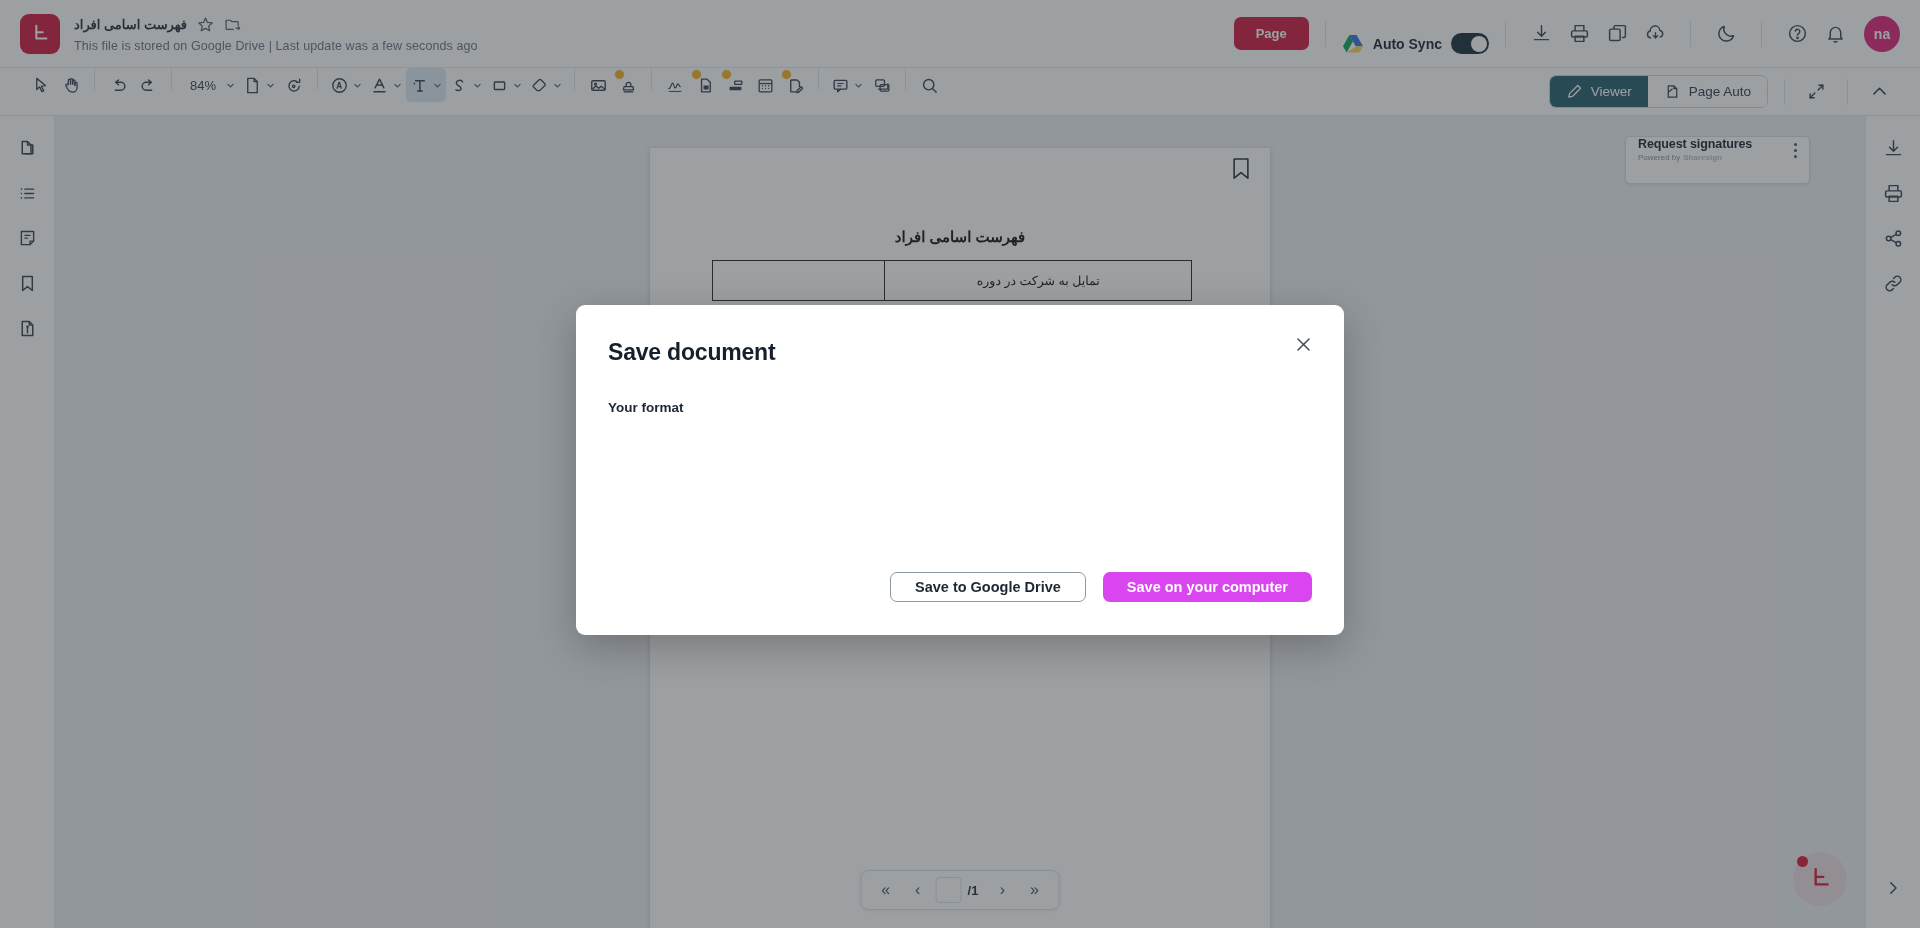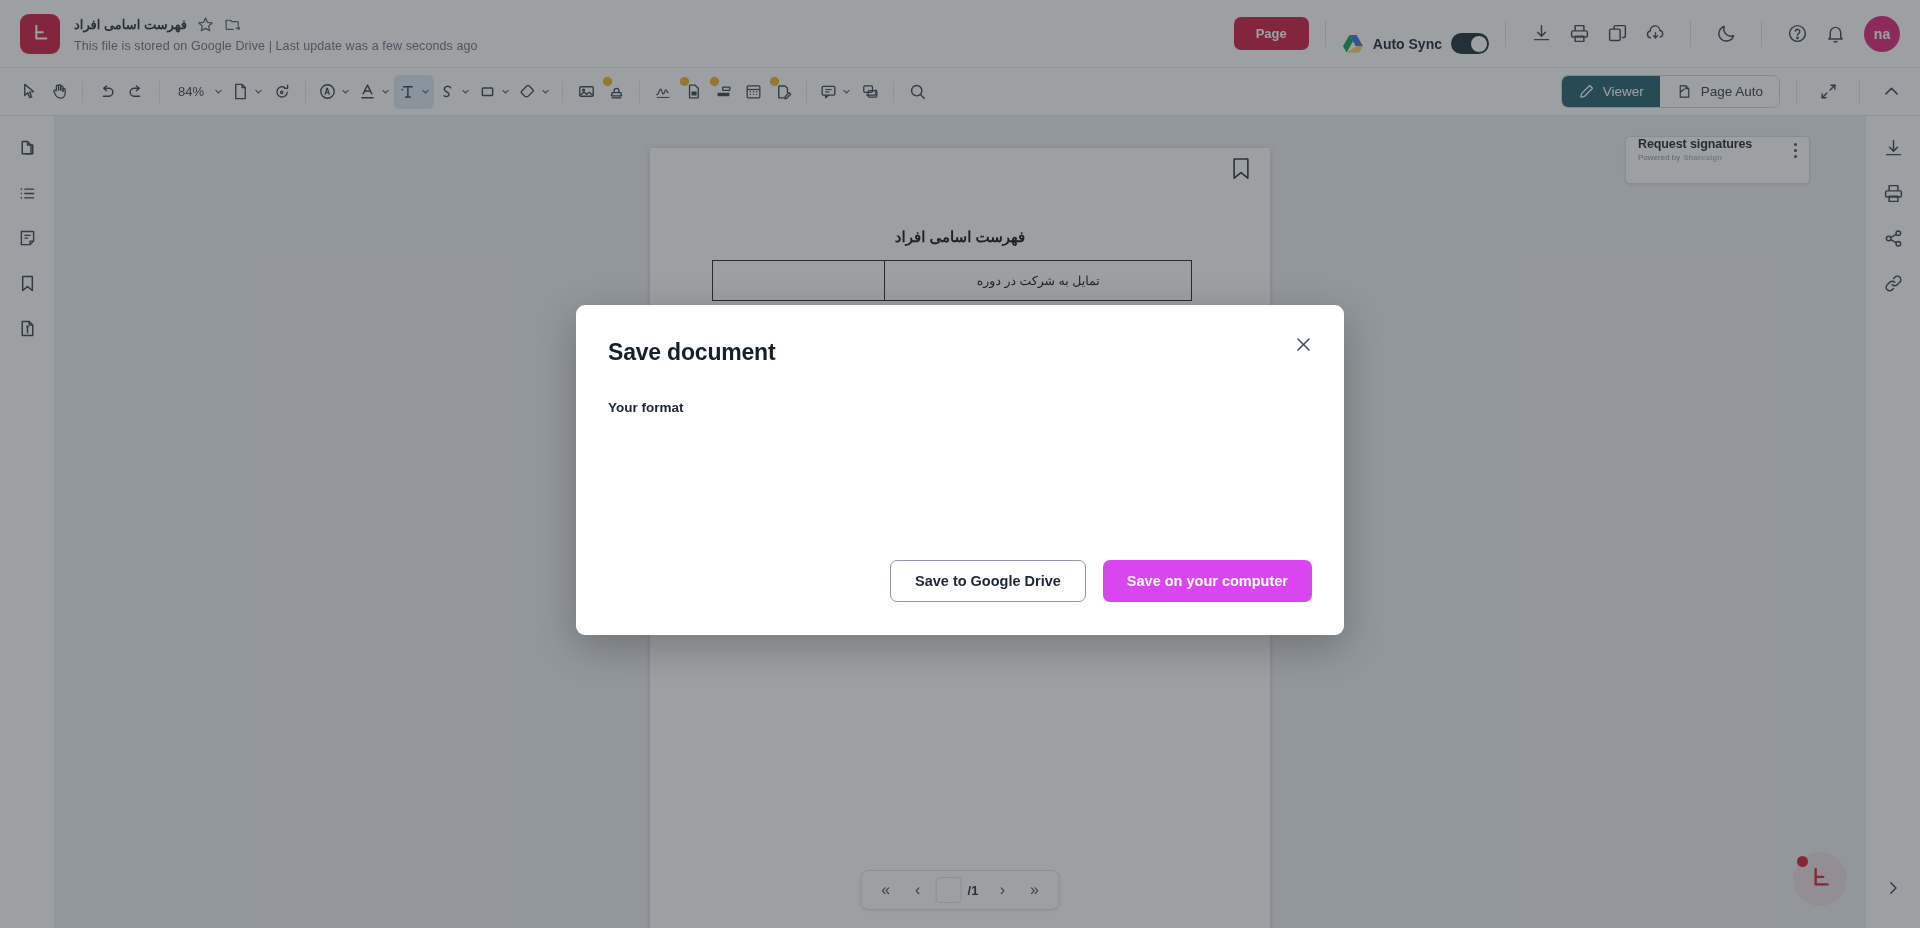--- a/index.html
+++ b/index.html
@@ -54,21 +54,21 @@
   .hdr-icon svg { width: 21px; height: 21px; }
   .avatar {
     width: 36px; height: 36px; border-radius: 50%; background: #e2297f;
     color: #fff; display: flex; align-items: center; justify-content: center;
     font-size: 14px; font-weight: 600; margin-left: 10px; cursor: pointer;
   }
 
   
   .toolbar {
     position: absolute; top: 68px; left: 0; width: 1920px; height: 48px;
-    background: #ffffff; display: flex; align-items: center; padding: 0 14px;
+    background: #ffffff; display: flex; padding: 0 26px;
     border-bottom: 1px solid #e4e7ea;
   }
   .tb-item {
     height: 34px; min-width: 30px; display: flex; align-items: center; justify-content: center;
     color: #3c4654; cursor: pointer; border-radius: 5px; padding: 0 4px; position: relative;
   }
   .tb-item svg { width: 19px; height: 19px; display: block; }
   .tb-item.active { background: #dbeaf4; }
   .caret { width: 9px; height: 9px; margin-left: 4px; color: #5a6370; }
   .caret svg { width: 9px; height: 9px; }
@@ -198,21 +198,21 @@
     display: flex; align-items: center; padding: 0 16px; cursor: pointer; background: #fff;
   }
   .pdf-ico { width: 22px; height: 24px; margin-right: 12px; flex: 0 0 auto; }
   .select-val { font-size: 14.5px; color: #3f4a56; flex: 1; }
   .select-caret { color: #5a6470; }
   .select-caret svg { width: 13px; height: 13px; display: block; }
   .modal-actions {
     position: absolute; bottom: 33px; right: 32px; display: flex; gap: 17px;
   }
   .btn {
-    height: 42px; border-radius: 7px; font-size: 14.5px; font-weight: 700;
+    height: 30px; border-radius: 7px; font-size: 14.5px; font-weight: 700;
     cursor: pointer; font-family: inherit; padding: 0 24px; border: none;
   }
   .btn.ghost { background: #fff; border: 1px solid #8d98a3; color: #1d2734; }
   .btn.primary { background: #d946ef; color: #fff; padding-left: 24px; }
 </style>
 </head>
 <body>
 
 <div id="app">
 

